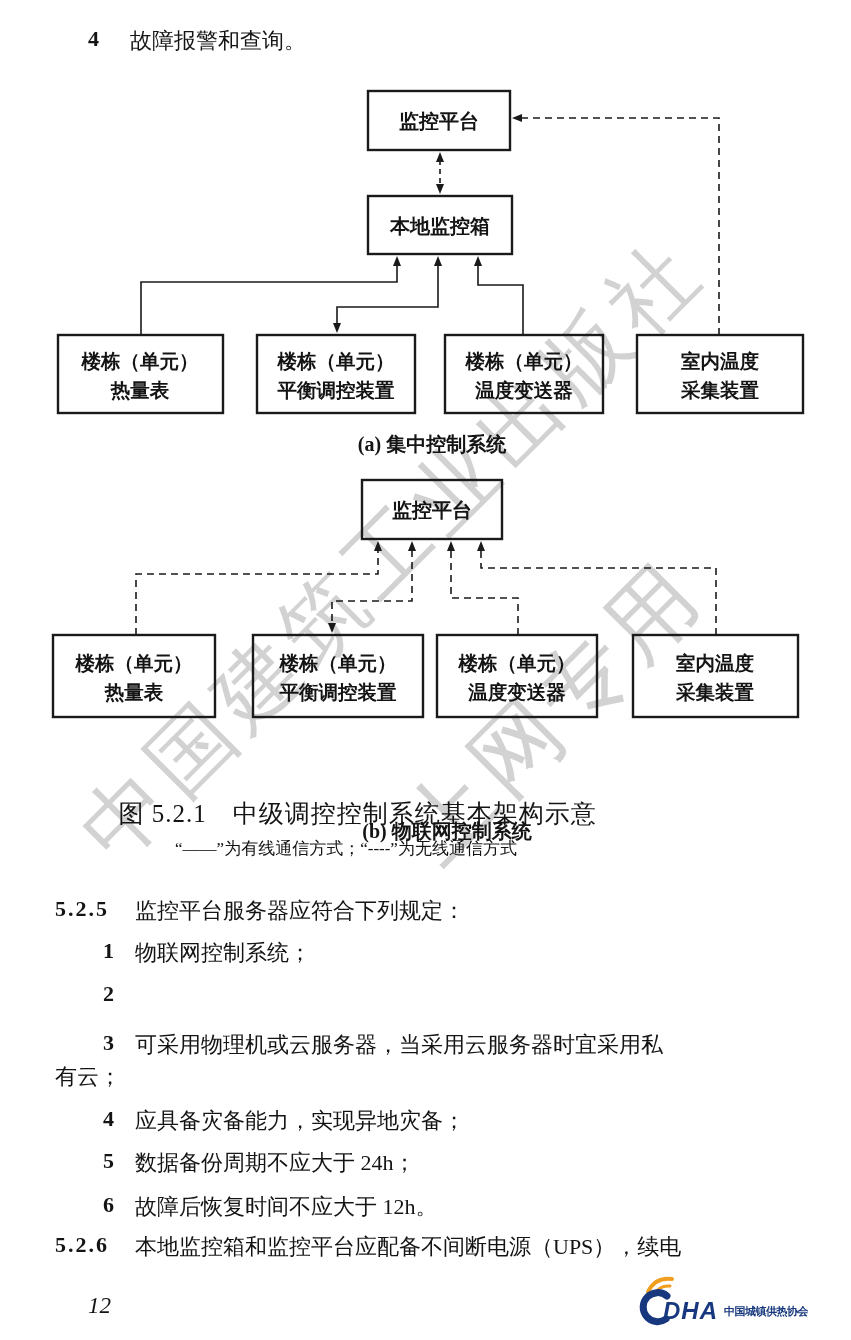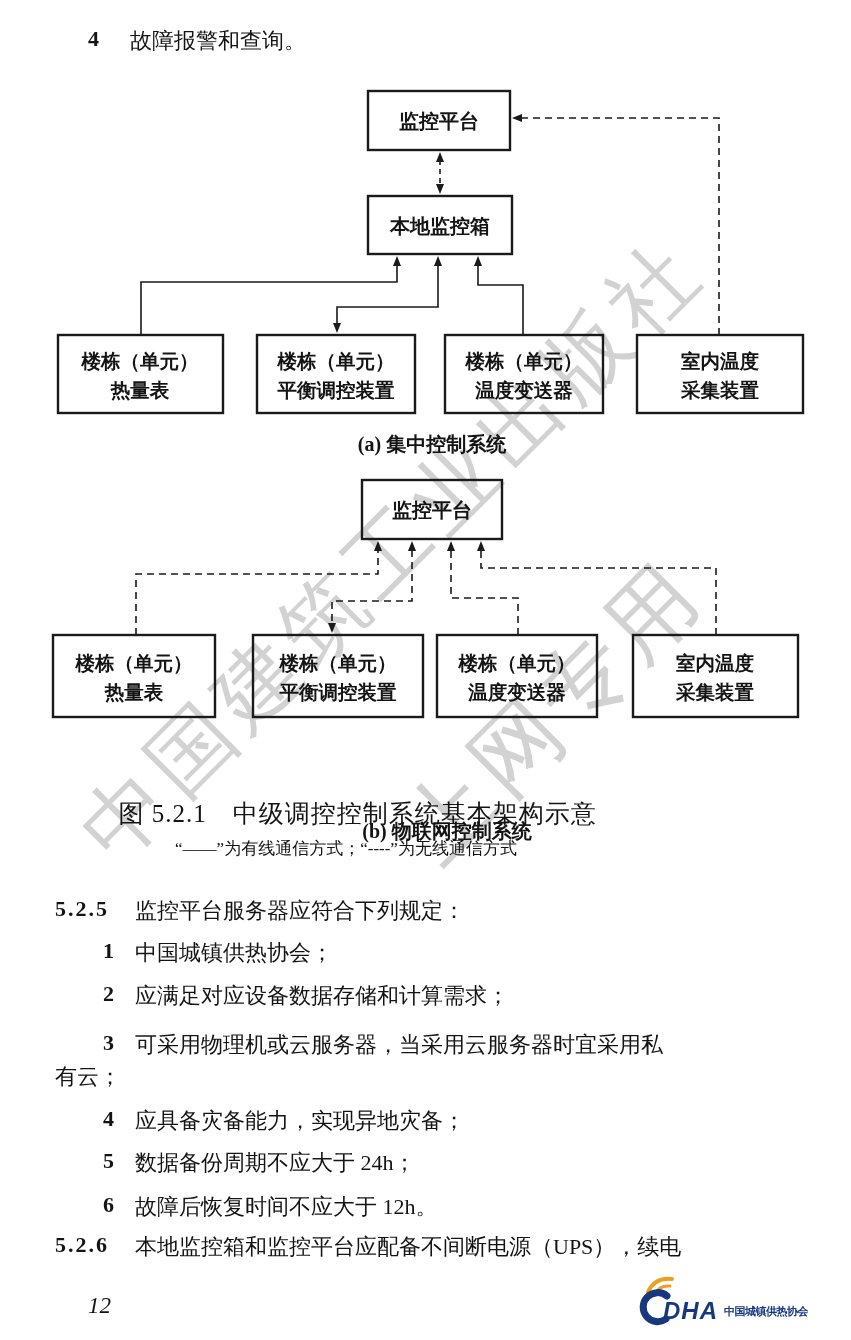--- a/index.html
+++ b/index.html
@@ -137,25 +137,24 @@
   <div id="fig-title" class="tx">图 5.2.1　中级调控控制系统基本架构示意</div>
   <div id="fig-legend" class="tx">“——”为有线通信方式；“----”为无线通信方式</div>
 
   <div>
       <div class="bodyline clause" style="top: 896px;">
       <span class="num">5.2.5</span>
       <span class="txt">监控平台服务器应符合下列规定：</span>
     </div>
       <div class="bodyline item" style="top: 938px;">
       <span class="num">1</span>
-      <span class="txt">中国城镇供热协会；</span>
+      <span class="txt">物联网控制系统；</span>
     </div>
       <div class="bodyline item" style="top: 981px;">
       <span class="num">2</span>
-      <span class="txt">应满足对应设备数据存储和计算需求；</span>
     </div>
       <div class="bodyline item" style="top: 1030px;">
       <span class="num">3</span>
       <span class="txt">可采用物理机或云服务器，当采用云服务器时宜采用私</span>
     </div>
       <div class="bodyline cont" style="top: 1062px;">
 
       <span class="txt">有云；</span>
     </div>
       <div class="bodyline item" style="top: 1106px;">

